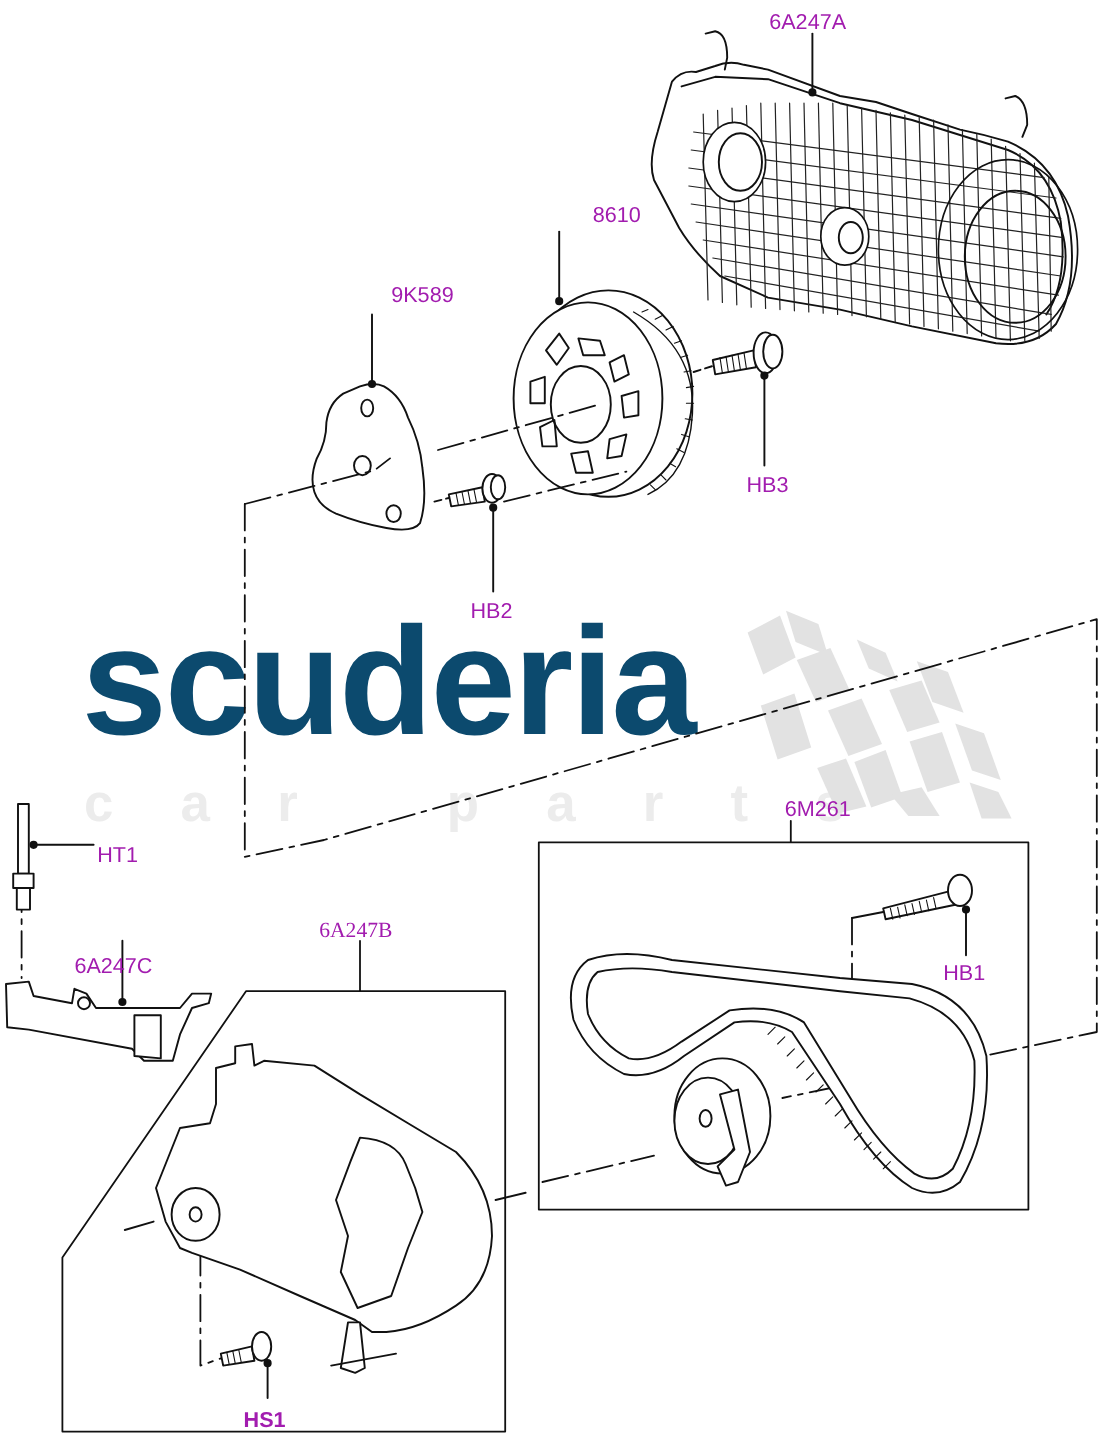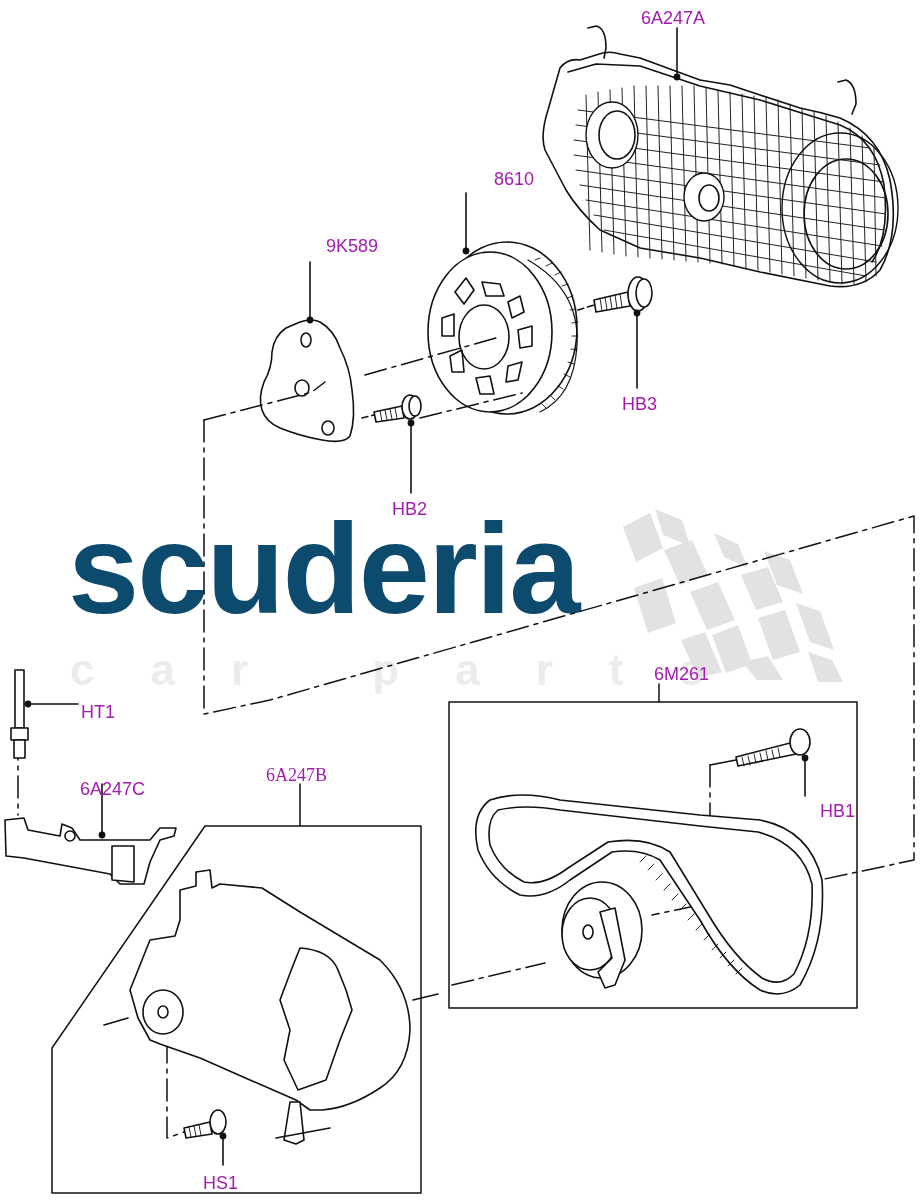--- a/index.html
+++ b/index.html
@@ -204,19 +204,19 @@
       </g>
     </g>
   </svg>
 
   <div class="callout" style="left:641px;top:9px;">6A247A</div>
   <div class="callout" style="left:447px;top:170px;margin-left:47px;">8610</div>
   <div class="callout" style="left:280px;top:237px;margin-left:46px;">9K589</div>
   <div class="callout" style="left:622px;top:395px;">HB3</div>
   <div class="callout" style="left:392px;top:500px;text-align:center;">HB2</div>
   <div class="callout" style="left:81px;top:703px;">HT1</div>
-  <div class="callout" style="left:62px;top:780px;margin-left:18px;">6A247C</div>
+  <div class="callout" style="left:62px;top:796px;">6A247C</div>
   <div class="callout" style="left:266px;top:766px;font-family:Liberation Serif, serif;">6A247B</div>
   <div class="callout" style="left:626px;top:665px;margin-left:28px;">6M261</div>
-  <div class="callout" style="left:820px;top:802px;">HB1</div>
-  <div class="callout" style="left:203px;top:1174px;">HS1</div>
+  <div class="callout" style="left:786px;top:802px;">HB1</div>
+  <div class="callout" style="left:203px;top:1174px;font-weight:bold;">HS1</div>
 
 </div>
 
 </body></html>

